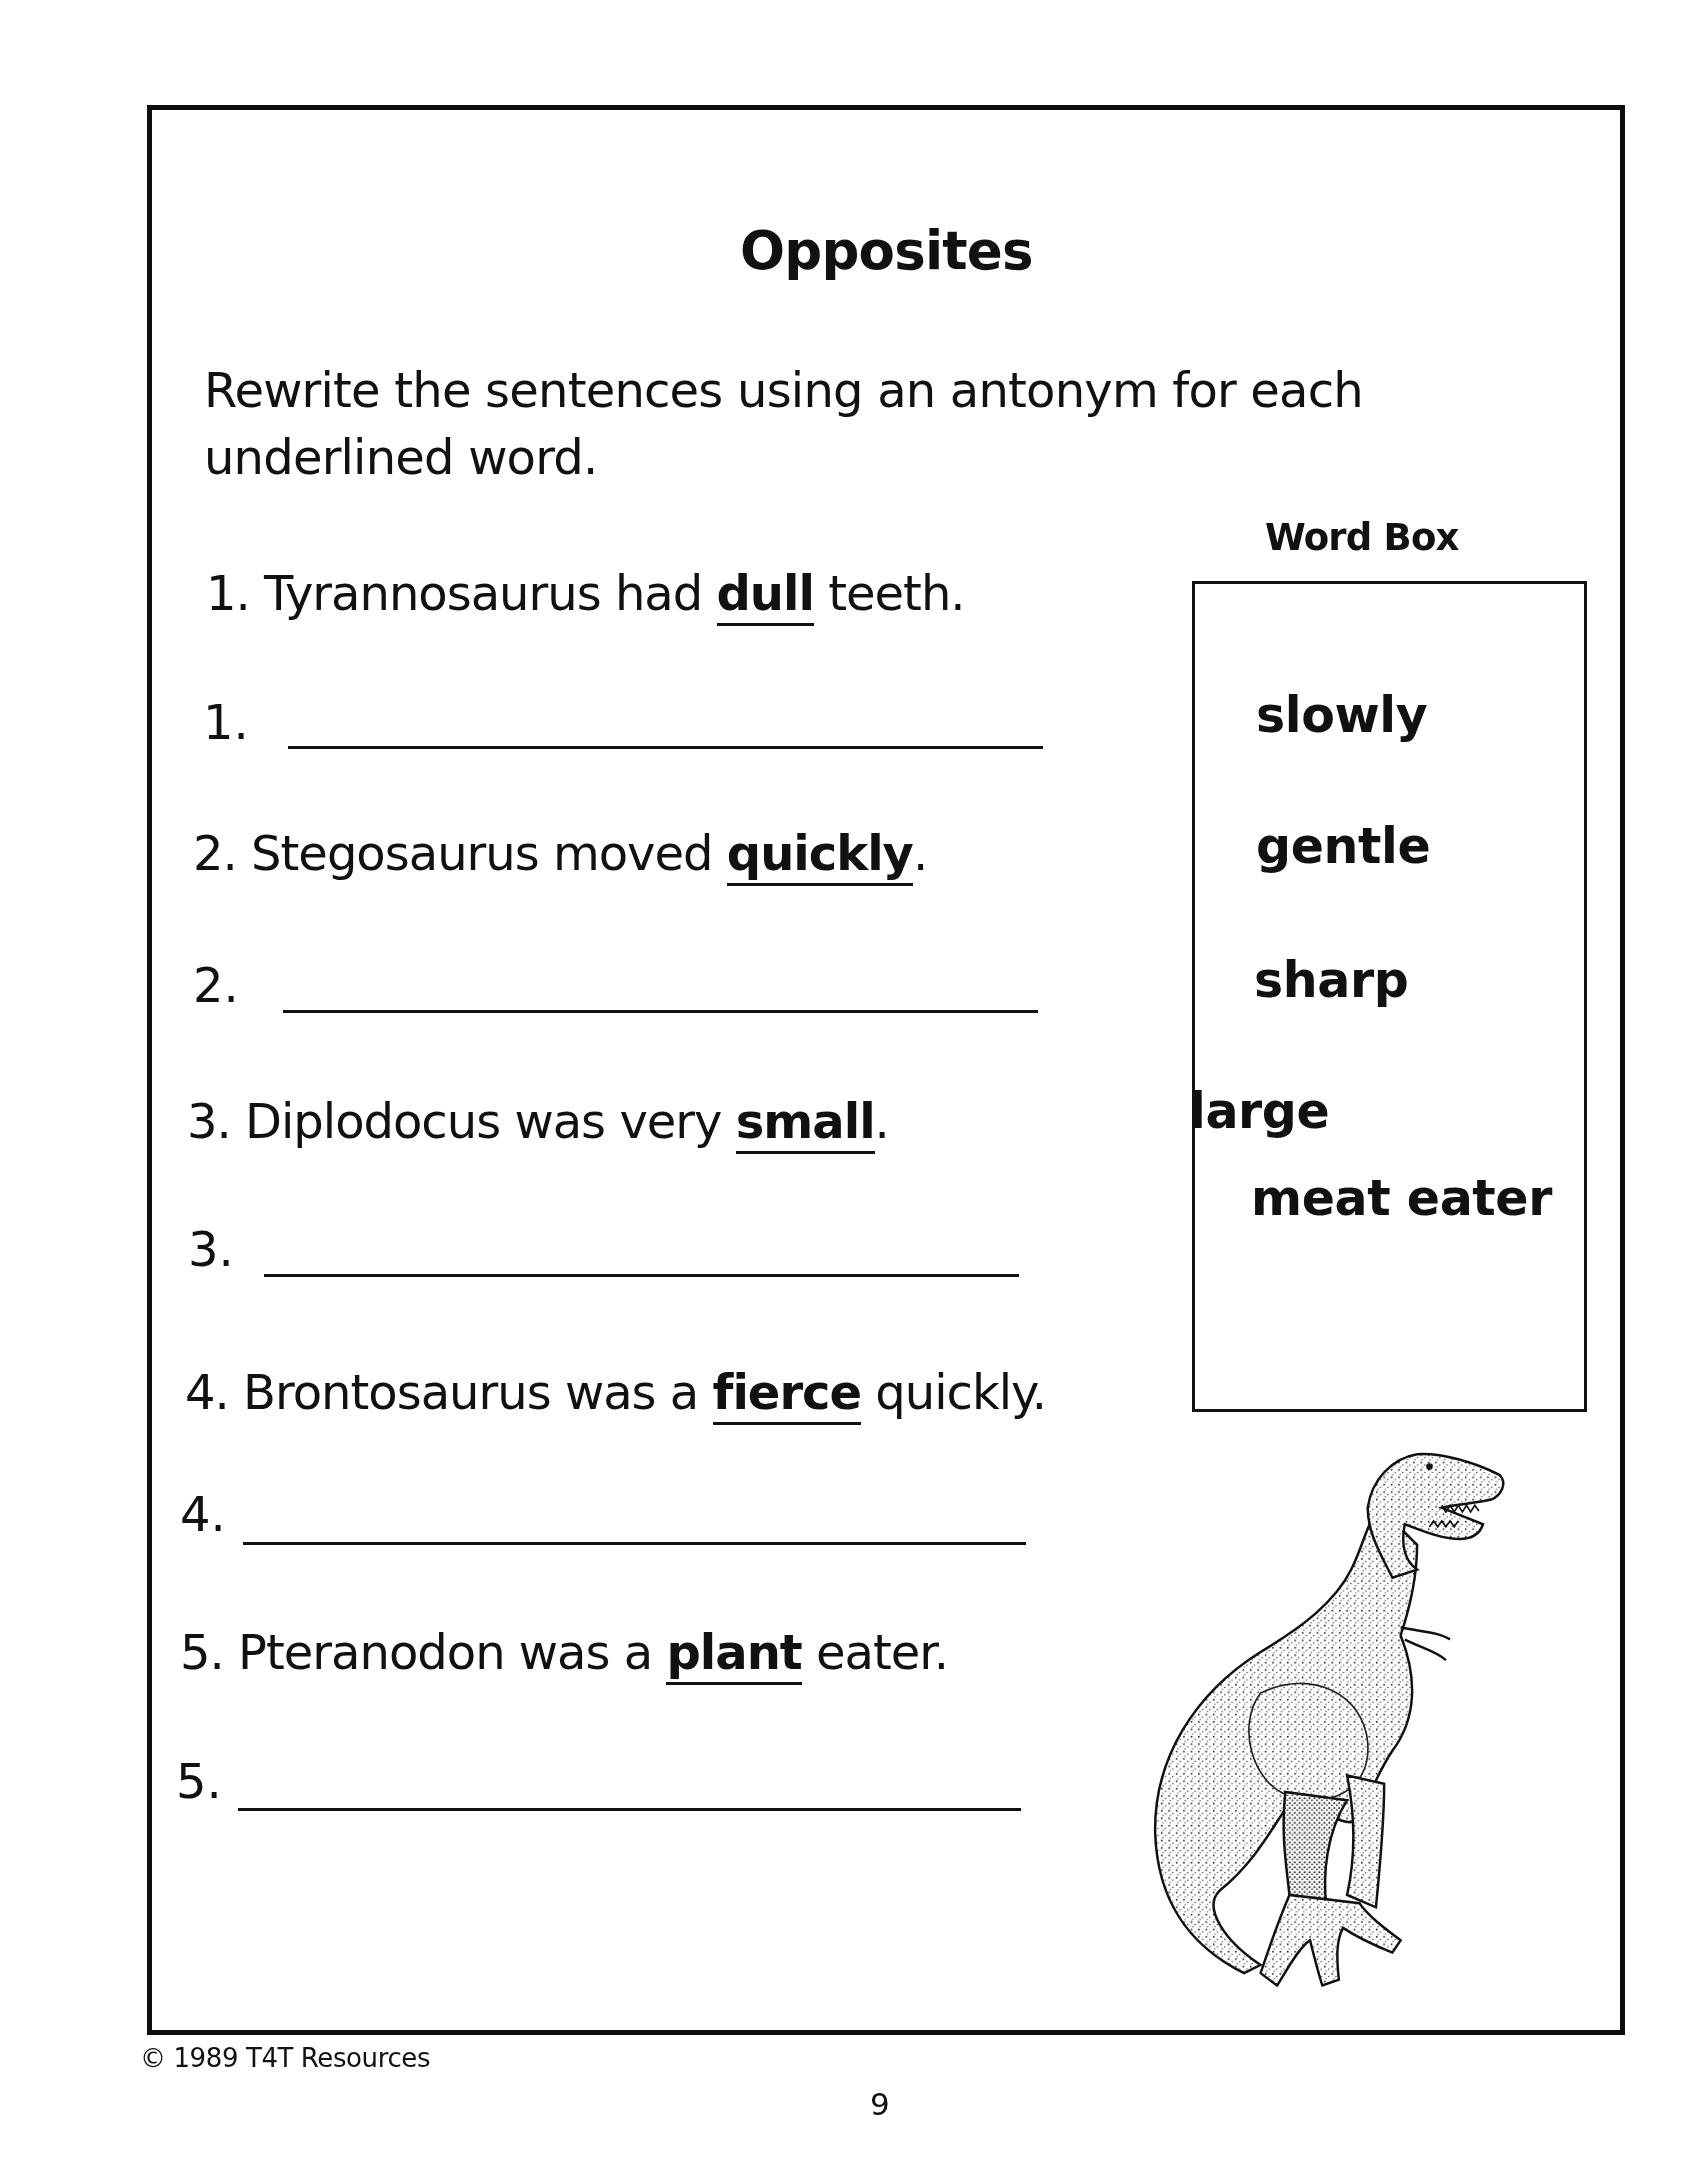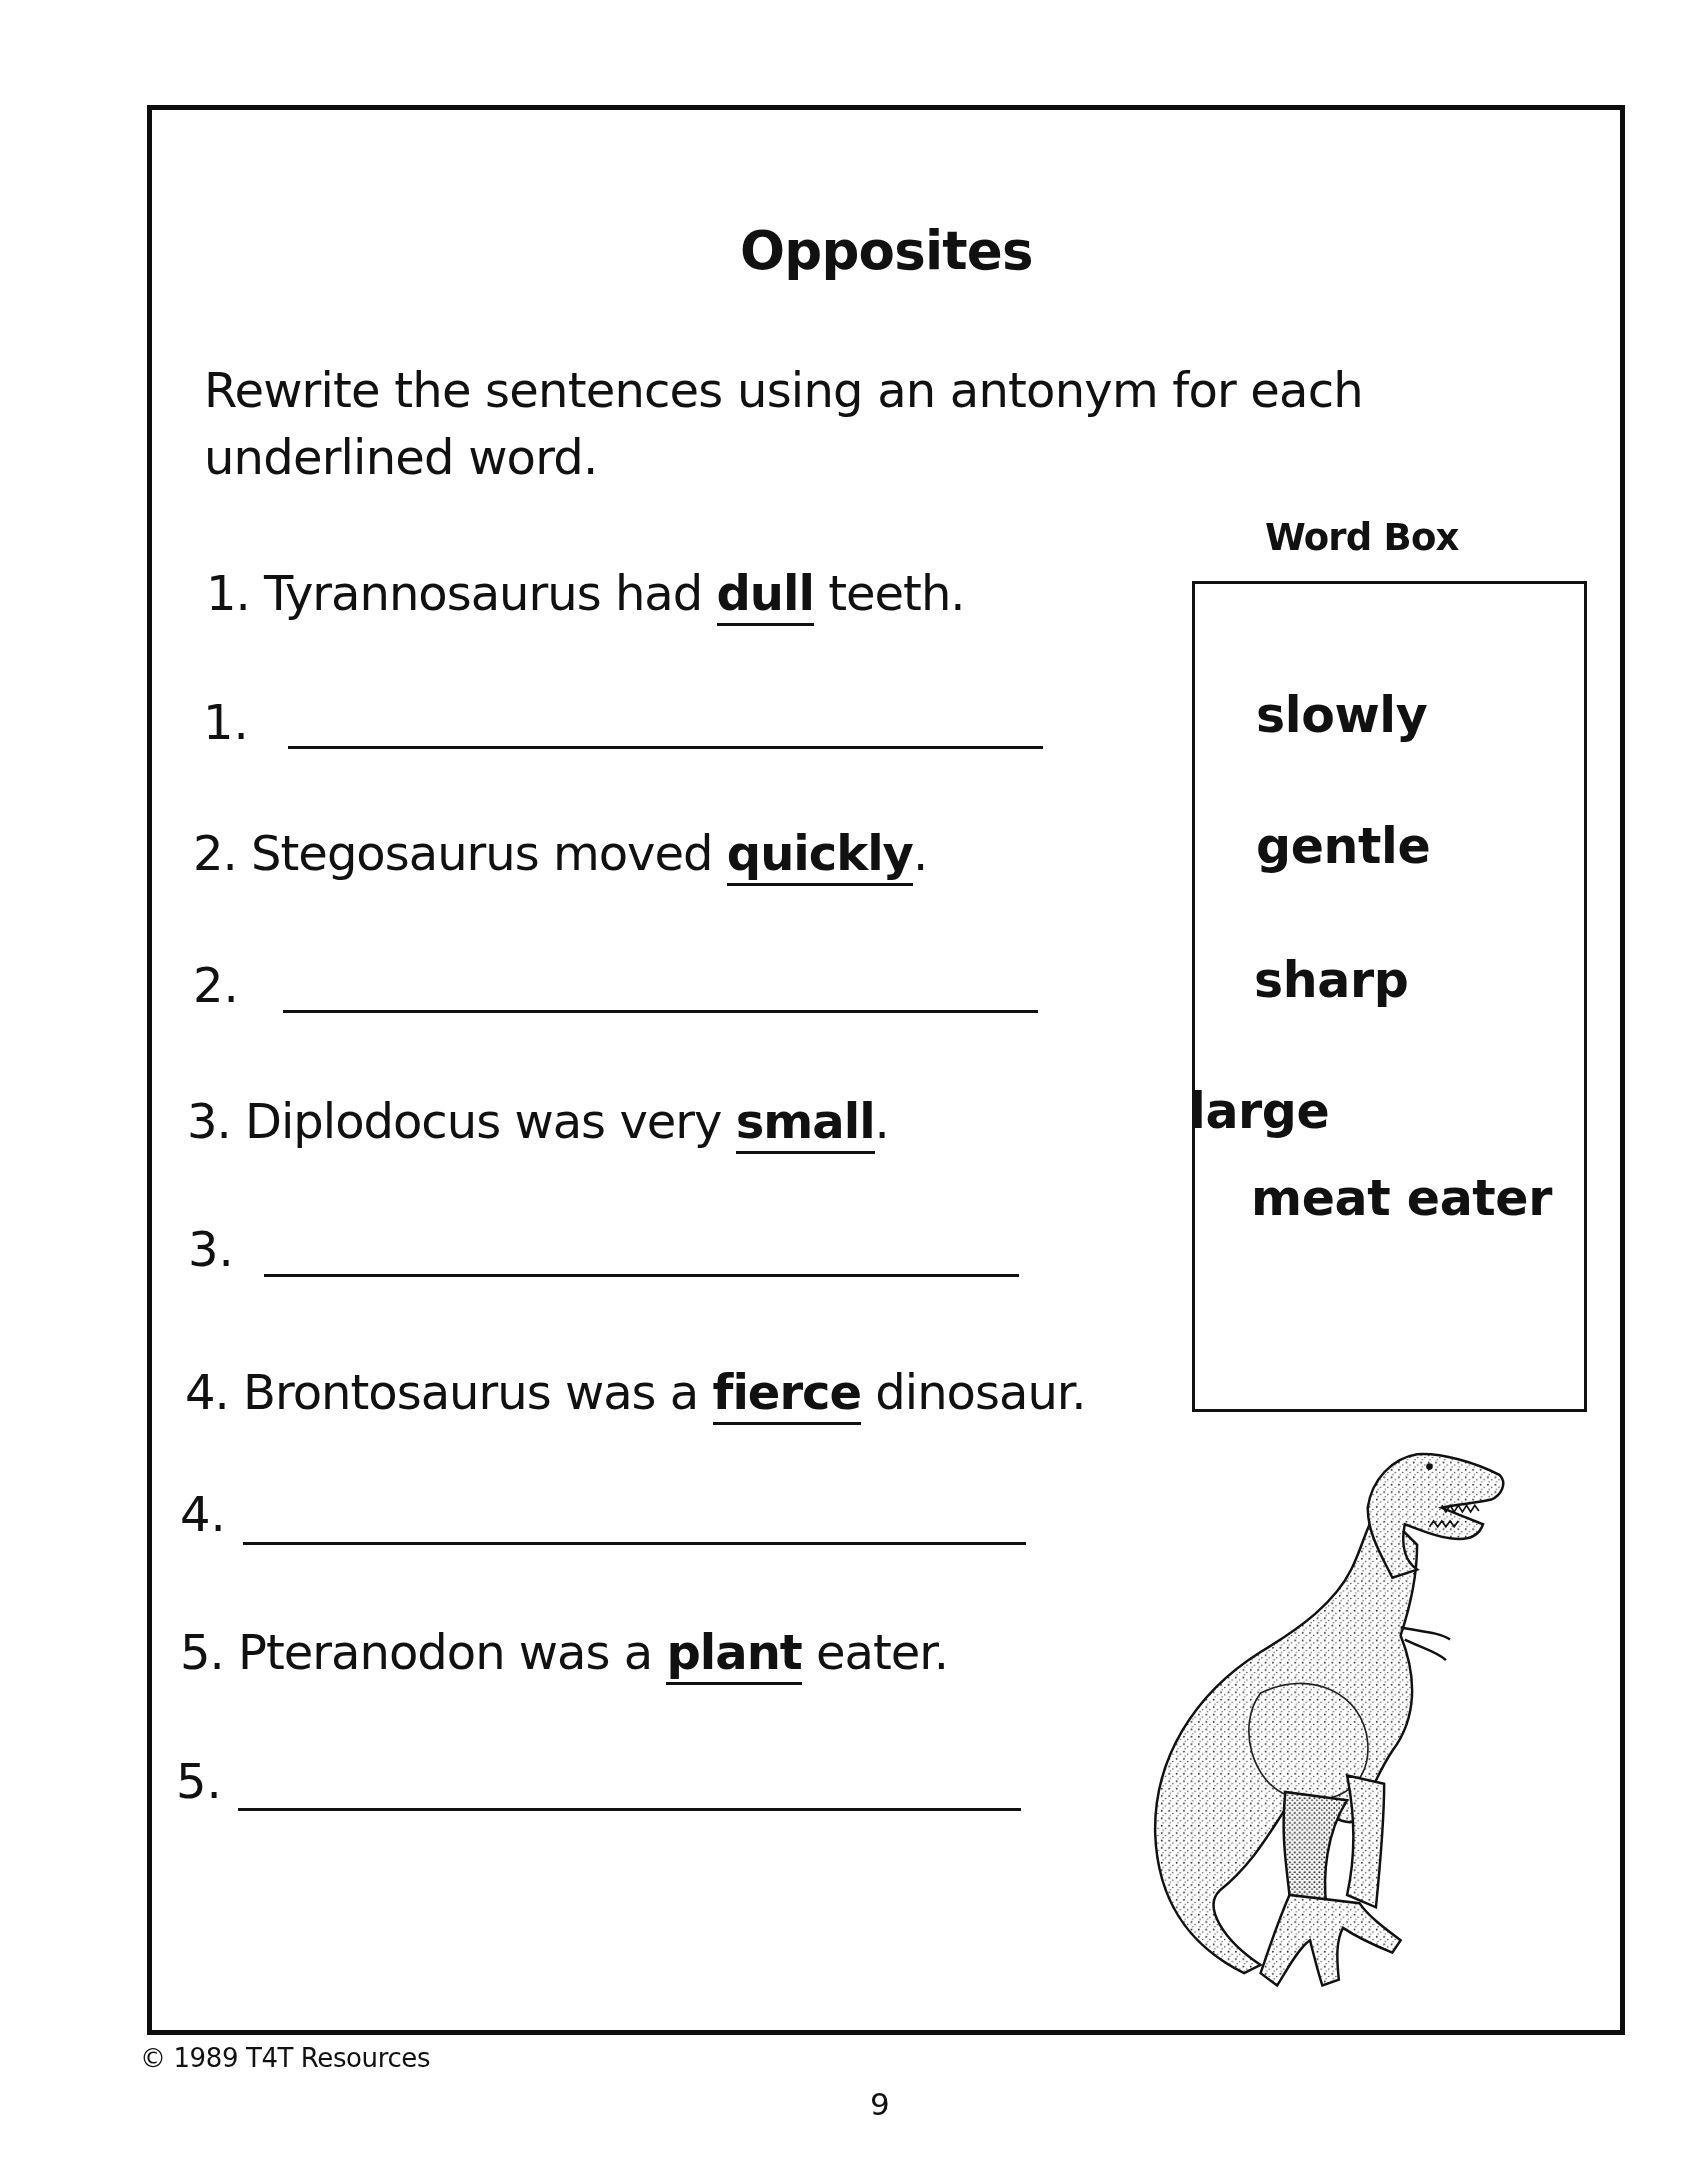--- a/index.html
+++ b/index.html
@@ -56,21 +56,21 @@
 
 <div class="abs sentence" style="left:179px; top:1097px;margin-left:8px;">
   <span>3.</span>
   <span>Diplodocus was very </span><span class="kw">small</span><span>.</span>
 </div>
 <div class="abs ans-label" style="left:188px; top:1225px;">3.</div>
 <div class="ans-line" style="left:264px; top:1274px; width:755px;"></div>
 
 <div class="abs sentence" style="left:185px; top:1368px;">
   <span>4.</span>
-  <span>Brontosaurus was a </span><span class="kw">fierce</span><span> dinosaur.</span>
+  <span>Brontosaurus was a </span><span class="kw">fierce</span><span> quickly.</span>
 </div>
 <div class="abs ans-label" style="left:180px; top:1490px;">4.</div>
 <div class="ans-line" style="left:243px; top:1542px; width:783px;"></div>
 
 <div class="abs sentence" style="left:180px; top:1628px;">
   <span>5.</span>
   <span>Pteranodon was a </span><span class="kw">plant</span><span> eater.</span>
 </div>
 <div class="abs ans-label" style="left:176px; top:1757px;">5.</div>
 <div class="ans-line" style="left:238px; top:1808px; width:783px;"></div>

